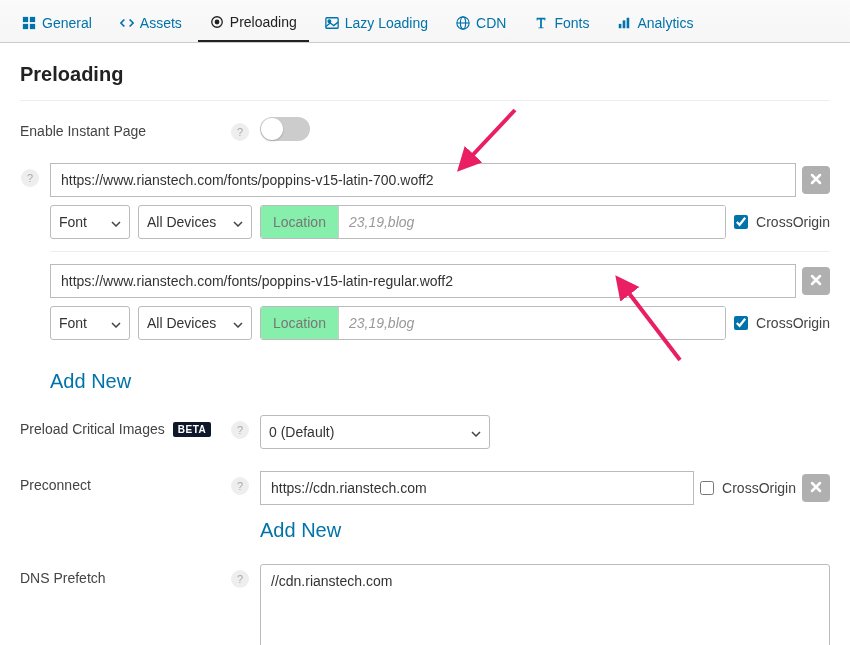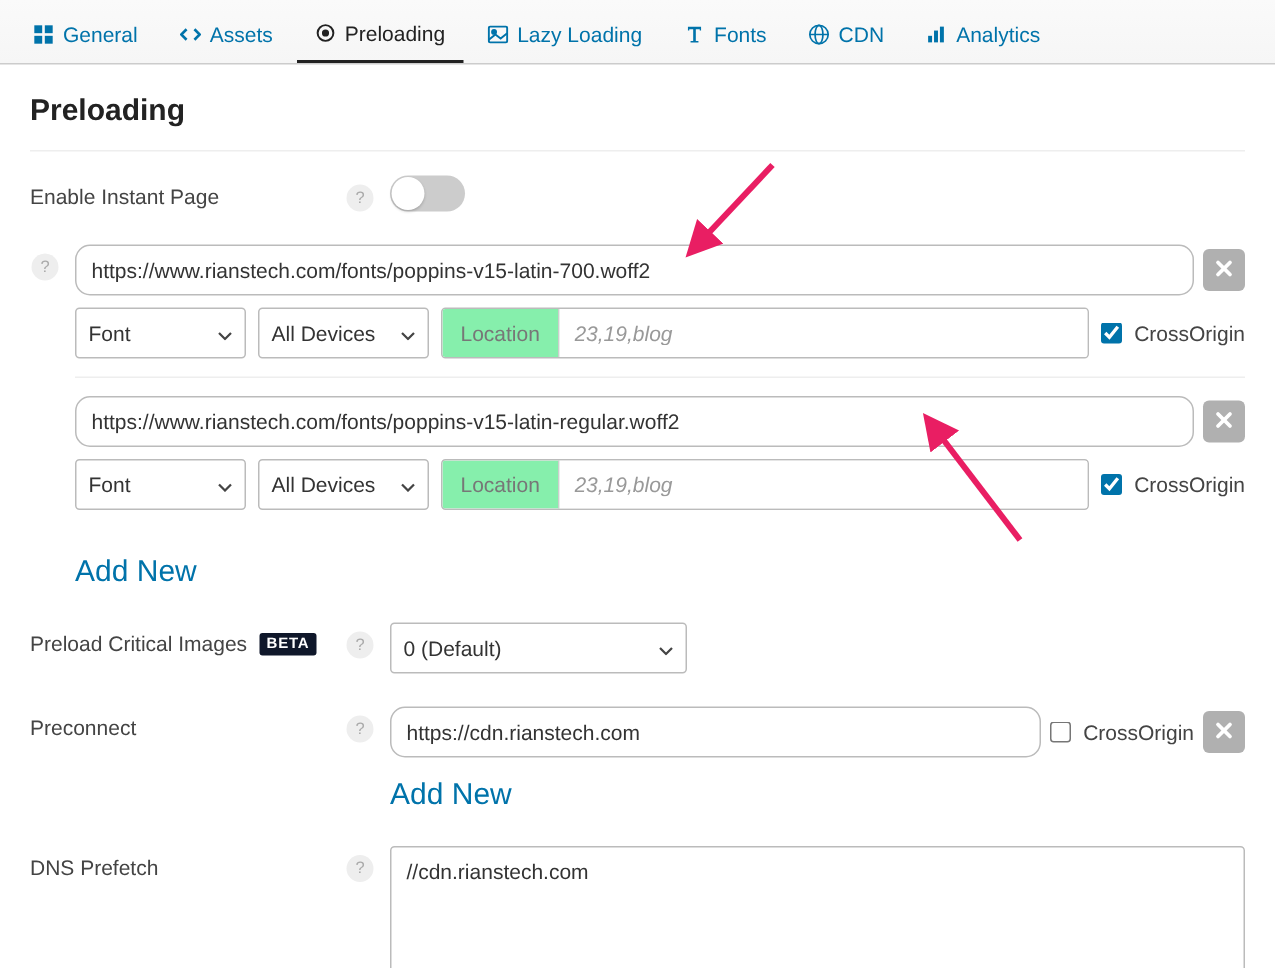--- a/index.html
+++ b/index.html
@@ -87,36 +87,36 @@
     .toggle .knob {
       width: 22px; height: 22px; border-radius: 50%;
       background: #fff; position: absolute; top: 1px; left: 1px;
       box-shadow: 0 1px 2px rgba(0,0,0,0.2);
     }
 
     
     .preload-block { border-bottom: 1px solid #eee; padding-bottom: 12px; margin-bottom: 12px; }
     .preload-url-row { display: flex; gap: 6px; margin-bottom: 8px; align-items: center; }
     .text-input {
-      flex: 1; border: 1px solid #bbb; border-radius: 10px;
+      flex: 1; border: 1px solid #bbb; border-radius: 0;
       padding: 8px 10px; font-size: 14px; color: #333; background: #fff;
     }
     .del-btn {
       width: 28px; height: 28px; border-radius: 4px;
       background: #b0b0b0; display: flex; align-items: center; justify-content: center;
       cursor: pointer; color: #fff;
     }
     .preload-opts-row { display: flex; gap: 8px; align-items: center; }
     .select {
       border: 1px solid #bbb; border-radius: 3px;
       padding: 8px 8px; font-size: 14px; color: #333; background: #fff;
       display: flex; align-items: center; justify-content: space-between;
       cursor: pointer;
     }
-    .sel-as { width: 114px; }
+    .sel-as { width: 80px; }
     .sel-dev { width: 114px; }
     .chevron { margin-left: 8px; }
     .location-group {
       display: flex; border: 1px solid #bbb; border-radius: 3px; overflow: hidden; flex: 1;
     }
     .loc-label {
       background: #86efac; color: #777; padding: 8px 12px; border-right: 1px solid #ccc;
     }
     .loc-input {
       flex: 1; border: none; padding: 8px 10px; font-size: 14px; color: #999;
@@ -179,35 +179,35 @@
         <svg viewBox="0 0 16 16" fill="none" stroke="#0073aa" stroke-width="1.5">
             <rect x="1" y="2" width="14" height="12" rx="1"></rect>
             <circle cx="5" cy="6" r="1.5" fill="#0073aa"></circle>
             <polyline points="1,12 6,8 10,11 15,7"></polyline>
           </svg>
       </span>
       <span>Lazy Loading</span>
     </div>
     <div class="tab">
       <span class="tab-icon">
-        <svg viewBox="0 0 16 16" fill="#0073aa">
-            <path d="M3 2h10v3h-1V4H9v9h2v1H5v-1h2V4H4v1H3z"></path>
-          </svg>
-      </span>
-      <span>Fonts</span>
-    </div>
-    <div class="tab">
-      <span class="tab-icon">
         <svg viewBox="0 0 16 16" fill="none" stroke="#0073aa" stroke-width="1.3">
             <circle cx="8" cy="8" r="7"></circle>
             <ellipse cx="8" cy="8" rx="3" ry="7"></ellipse>
             <line x1="1" y1="8" x2="15" y2="8"></line>
           </svg>
       </span>
       <span>CDN</span>
+    </div>
+    <div class="tab">
+      <span class="tab-icon">
+        <svg viewBox="0 0 16 16" fill="#0073aa">
+            <path d="M3 2h10v3h-1V4H9v9h2v1H5v-1h2V4H4v1H3z"></path>
+          </svg>
+      </span>
+      <span>Fonts</span>
     </div>
     <div class="tab">
       <span class="tab-icon">
         <svg viewBox="0 0 16 16" fill="#0073aa">
             <rect x="2" y="9" width="3" height="5"></rect>
             <rect x="6.5" y="5" width="3" height="9"></rect>
             <rect x="11" y="2" width="3" height="12"></rect>
           </svg>
       </span>
       <span>Analytics</span>
@@ -313,21 +313,21 @@
 
     <div class="form-row">
       <div class="form-label">
         <span>Preload Critical Images</span>
         <span class="beta-badge">BETA</span>
       </div>
       <div class="help-col">
           <span class="help">?</span>
         </div>
       <div class="control-col">
-        <div class="select" style="width:198px;align-items:flex-end;">
+        <div class="select" style="width:230px;align-items:flex-end;">
           <span>0 (Default)</span>
           <span class="chevron"><svg width="10" height="6" viewBox="0 0 10 6">
                 <polyline points="1,1 5,5 9,1" fill="none" stroke="#444" stroke-width="1.5"></polyline>
               </svg></span>
         </div>
       </div>
     </div>
 
     <div class="form-row">
       <div class="form-label">Preconnect</div>

